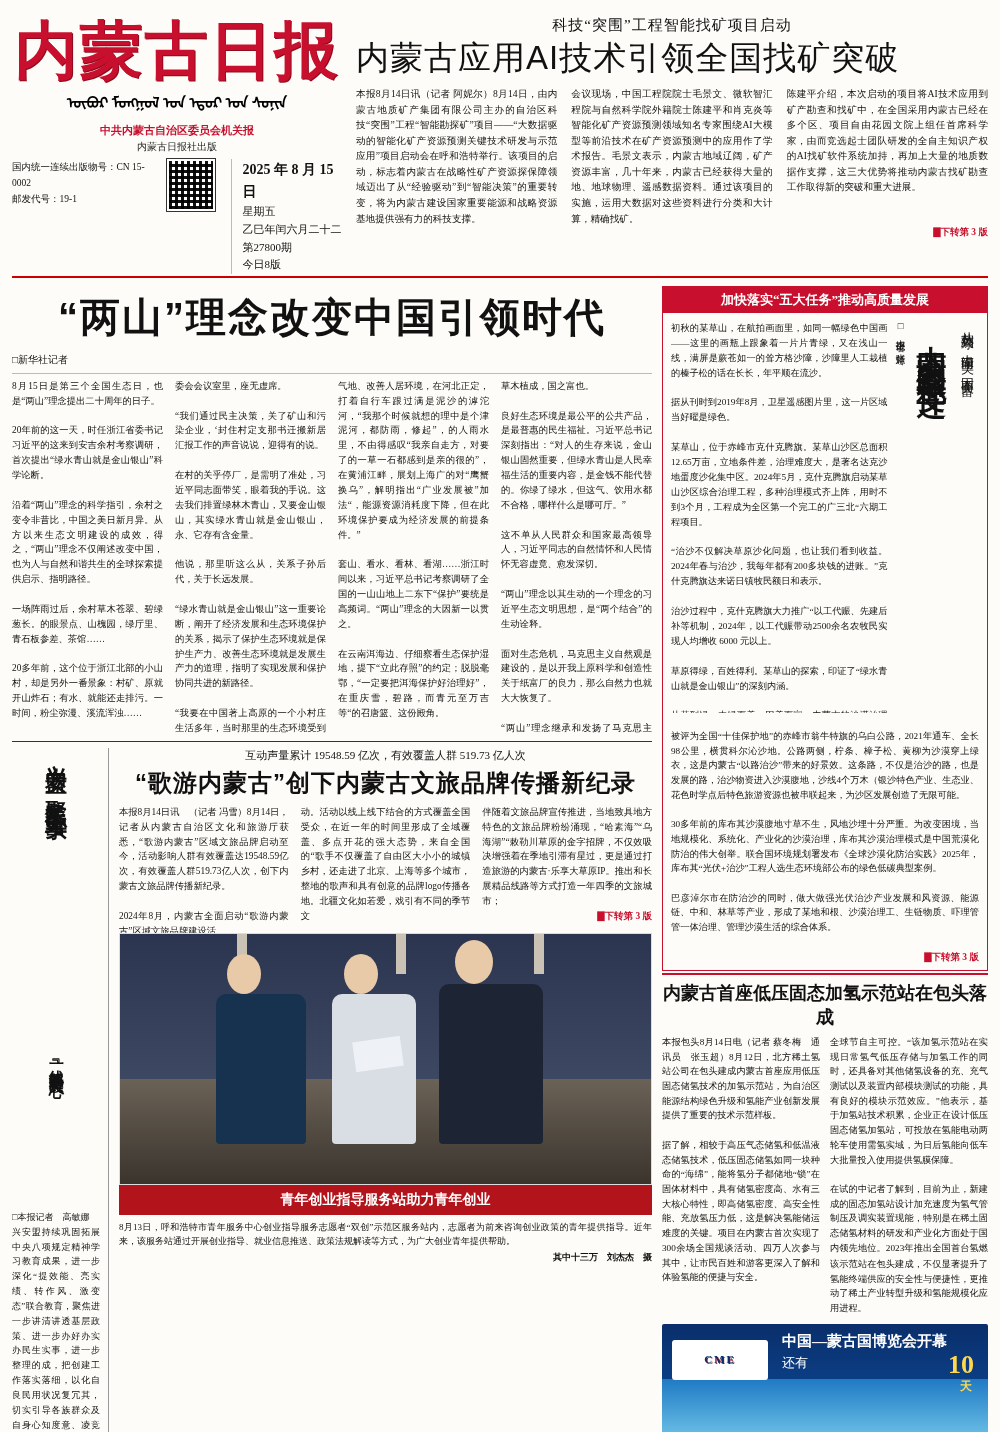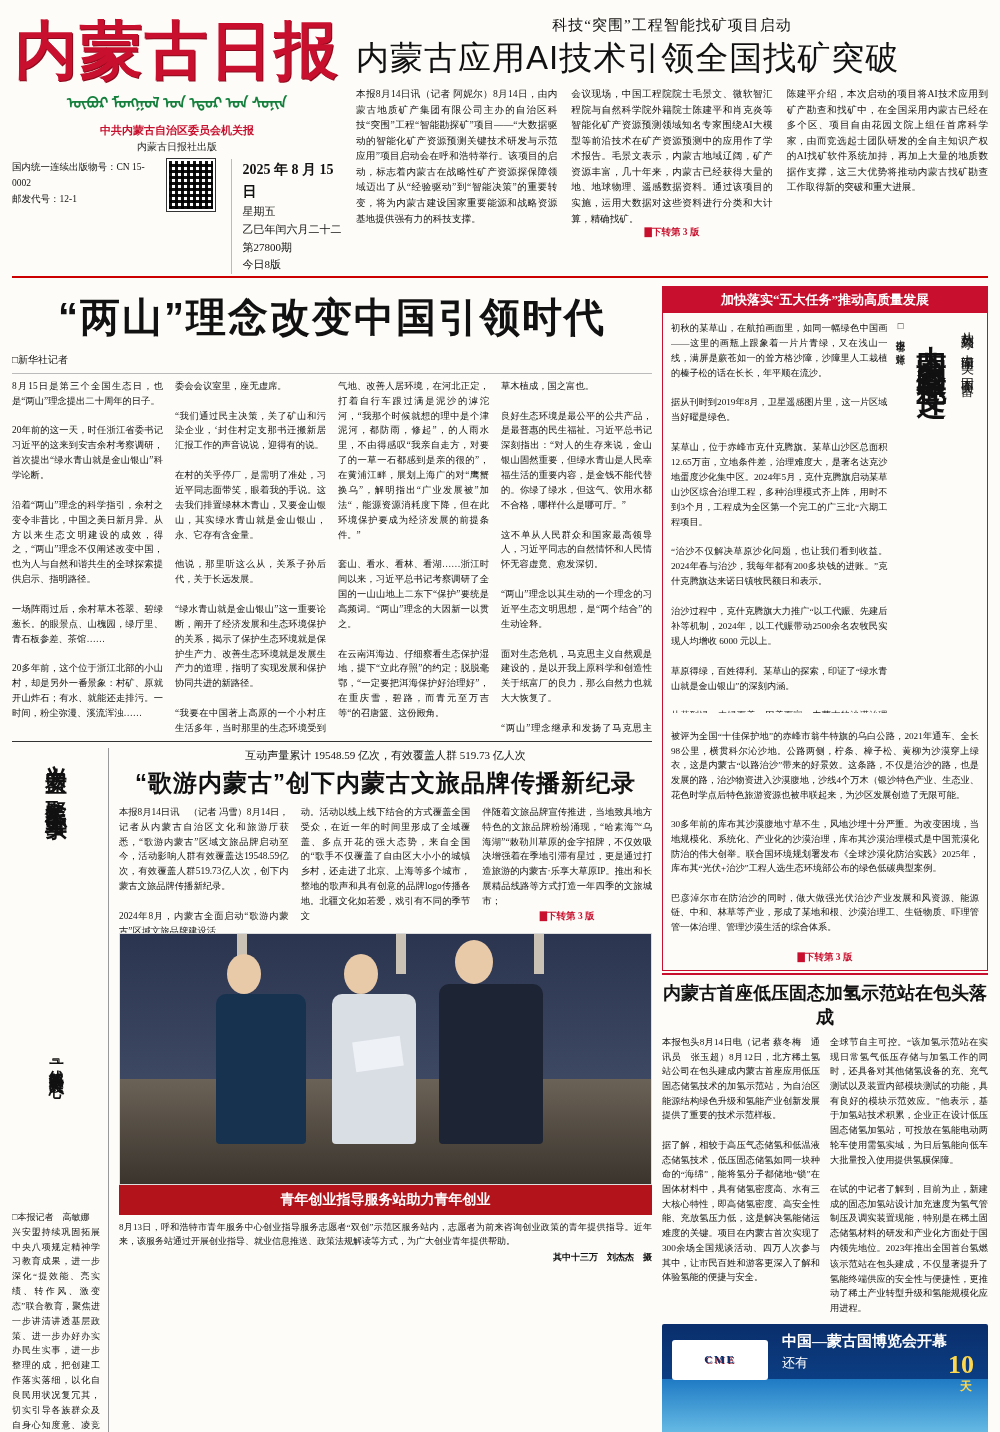--- a/index.html
+++ b/index.html
@@ -12,41 +12,41 @@
 
   
   .masthead{display:flex;align-items:flex-start;border-bottom:2px solid #c00;padding-bottom:2px;}
   .mast-left{width:330px;flex:0 0 330px;text-align:center;position:relative;}
   .logo{
     font-family:"Liberation Serif",serif;font-weight:bold;color:#c8102e;
     font-size:63px;letter-spacing:2px;line-height:1.05;margin-top:8px;
     text-shadow:1px 1px 0 #8d0b1e;
   }
   .logo-sub{
-    color:#15803d;font-size:15px;letter-spacing:6px;margin-top:2px;font-weight:bold;
+    color:#000000;font-size:15px;letter-spacing:6px;margin-top:2px;font-weight:bold;
   }
   .mast-meta{margin-top:10px;font-size:10px;line-height:1.55;color:#222;}
   .mast-meta .red{color:#c8102e;font-weight:bold;font-size:11px;}
   .mast-bottom{display:flex;align-items:flex-start;justify-content:center;gap:16px;margin-top:4px;}
   .qr{width:48px;height:48px;background:
       repeating-linear-gradient(0deg,#111 0 3px,#fff 3px 6px),
       repeating-linear-gradient(90deg,#111 0 3px,transparent 3px 6px);
       background-blend-mode:multiply;border:2px solid #fff;outline:1px solid #333;}
   .date-box{font-size:11px;line-height:1.6;text-align:left;border-left:1px solid #bbb;padding-left:10px;}
   .date-box .big{font-size:14px;font-weight:bold;}
 
   .mast-right{flex:1;padding-left:14px;}
   .kicker{text-align:center;font-size:15px;letter-spacing:1px;margin:6px 0 2px;}
   .head1{
     font-size:33px;font-weight:normal;letter-spacing:1px;
     line-height:1.25;margin:2px 0 8px;font-family:"Liberation Sans","DejaVu Sans",sans-serif;
   }
   .lede{display:flex;gap:14px;font-size:9.6px;line-height:1.62;text-align:justify;}
   .lede .col{flex:1;}
-  .turn{color:#c8102e;text-align:center;font-size:9.5px;font-weight:bold;}
+  .turn{color:#c8102e;text-align:right;font-size:9.5px;font-weight:bold;}
 
   
   .body-wrap{display:flex;gap:10px;margin-top:8px;}
   .col-main{width:640px;flex:0 0 640px;}
   .col-right{width:326px;flex:0 0 326px;}
 
   
   .bighead{
     font-size:40px;font-weight:bold;letter-spacing:2px;text-align:center;
     font-family:"Liberation Sans","DejaVu Sans",sans-serif;margin:4px 0 8px;
@@ -127,21 +127,21 @@
     <div class="mast-left">
       <div class="logo">内蒙古日报</div>
       <div class="logo-sub">ᠦᠪᠦᠷ ᠮᠣᠩᠭᠣᠯ ᠤᠨ ᠡᠳᠦᠷ ᠤᠨ ᠰᠣᠨᠢᠨ</div>
       <div class="mast-meta">
         <div class="red">中共内蒙古自治区委员会机关报</div>
         <div>内蒙古日报社出版</div>
       </div>
       <div class="mast-bottom">
         <div style="text-align:left;font-size:9.5px;line-height:1.7;">
           <div>国内统一连续出版物号：CN 15-0002</div>
-          <div>邮发代号：12-1</div>
+          <div>邮发代号：19-1</div>
         </div>
         <div class="qr"></div>
         <div class="date-box">
           <div class="big">2025 年 8 月 15 日</div>
           <div>星期五</div>
           <div>乙巳年闰六月二十二</div>
           <div>第27800期</div>
           <div>今日8版</div>
         </div>
       </div>

